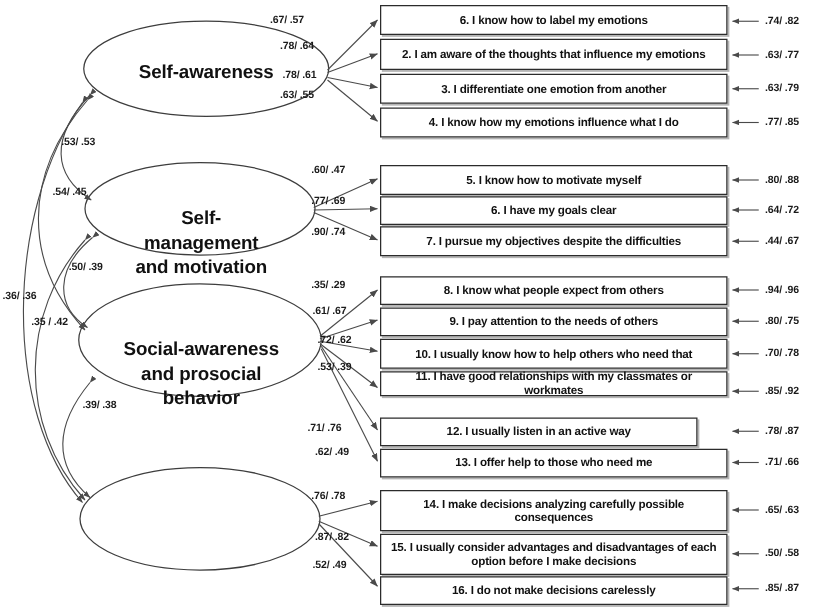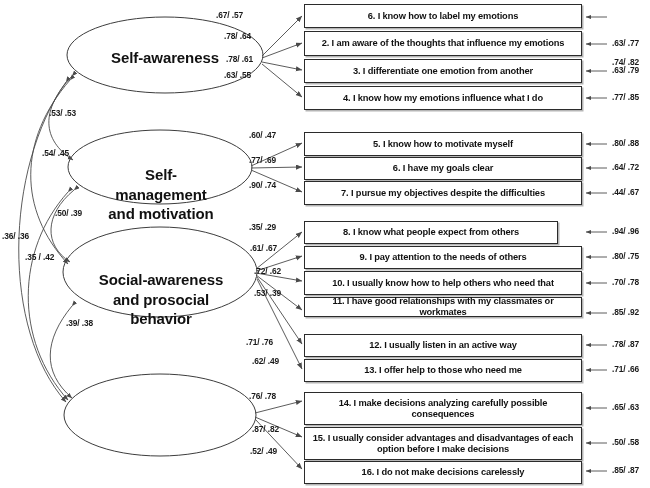--- a/index.html
+++ b/index.html
@@ -174,33 +174,33 @@
   <div class="item-box" style="left:304px;top:132px;width:278px;height:24px;">
     <span>5. I know how to motivate myself</span>
     </div>
   <div class="item-box" style="left:304px;top:157px;width:278px;height:23px;">
     <span>6. I have my goals clear</span>
     </div>
   <div class="item-box" style="left:304px;top:181px;width:278px;height:24px;">
     <span>7. I pursue my objectives despite the difficulties</span>
     </div>
 
-  <div class="item-box" style="left:304px;top:221px;width:254px;height:23px;">
+  <div class="item-box" style="left:304px;top:221px;width:278px;height:23px;">
     <span>8. I know what people expect from others</span>
     </div>
   <div class="item-box" style="left:304px;top:246px;width:278px;height:23px;">
     <span>9. I pay attention to the needs of others</span>
     </div>
   <div class="item-box" style="left:304px;top:271px;width:278px;height:24px;">
     <span>10. I usually know how to help others who need that</span>
     </div>
   <div class="item-box" style="left:304px;top:297px;width:278px;height:20px;">
     <span>11. I have good relationships with my classmates or workmates</span>
     </div>
-  <div class="item-box" style="left:304px;top:334px;width:278px;height:23px;">
+  <div class="item-box" style="left:304px;top:334px;width:254px;height:23px;">
     <span>12. I usually listen in an active way</span>
     </div>
   <div class="item-box" style="left:304px;top:359px;width:278px;height:23px;">
     <span>13. I offer help to those who need me</span>
     </div>
 
   <div class="item-box" style="left:304px;top:392px;width:278px;height:33px;">
     <span>14. I make decisions analyzing carefully possible consequences</span>
     </div>
   <div class="item-box" style="left:304px;top:427px;width:278px;height:33px;">
@@ -223,21 +223,21 @@
   <div class="loading-label" style="left:250px;top:243px;">.61/ .67</div>
   <div class="loading-label" style="left:254px;top:266px;">.72/ .62</div>
   <div class="loading-label" style="left:254px;top:288px;">.53/ .39</div>
   <div class="loading-label" style="left:252px;top:308px;margin-top:48px;">.62/ .49</div>
   <div class="loading-label" style="left:246px;top:337px;">.71/ .76</div>
 
   <div class="loading-label" style="left:249px;top:391px;">.76/ .78</div>
   <div class="loading-label" style="left:252px;top:424px;">.87/ .82</div>
   <div class="loading-label" style="left:250px;top:446px;">.52/ .49</div>
 
-  <div class="error-label" style="left:612px;top:11px;margin-top:46px;">.74/ .82</div>
+  <div class="error-label" style="left:612px;top:11px;">.74/ .82</div>
   <div class="error-label" style="left:612px;top:38px;">.63/ .77</div>
   <div class="error-label" style="left:612px;top:65px;">.63/ .79</div>
   <div class="error-label" style="left:612px;top:92px;">.77/ .85</div>
 
   <div class="error-label" style="left:612px;top:138px;">.80/ .88</div>
   <div class="error-label" style="left:612px;top:162px;">.64/ .72</div>
   <div class="error-label" style="left:612px;top:187px;">.44/ .67</div>
 
   <div class="error-label" style="left:612px;top:226px;">.94/ .96</div>
   <div class="error-label" style="left:612px;top:251px;">.80/ .75</div>

